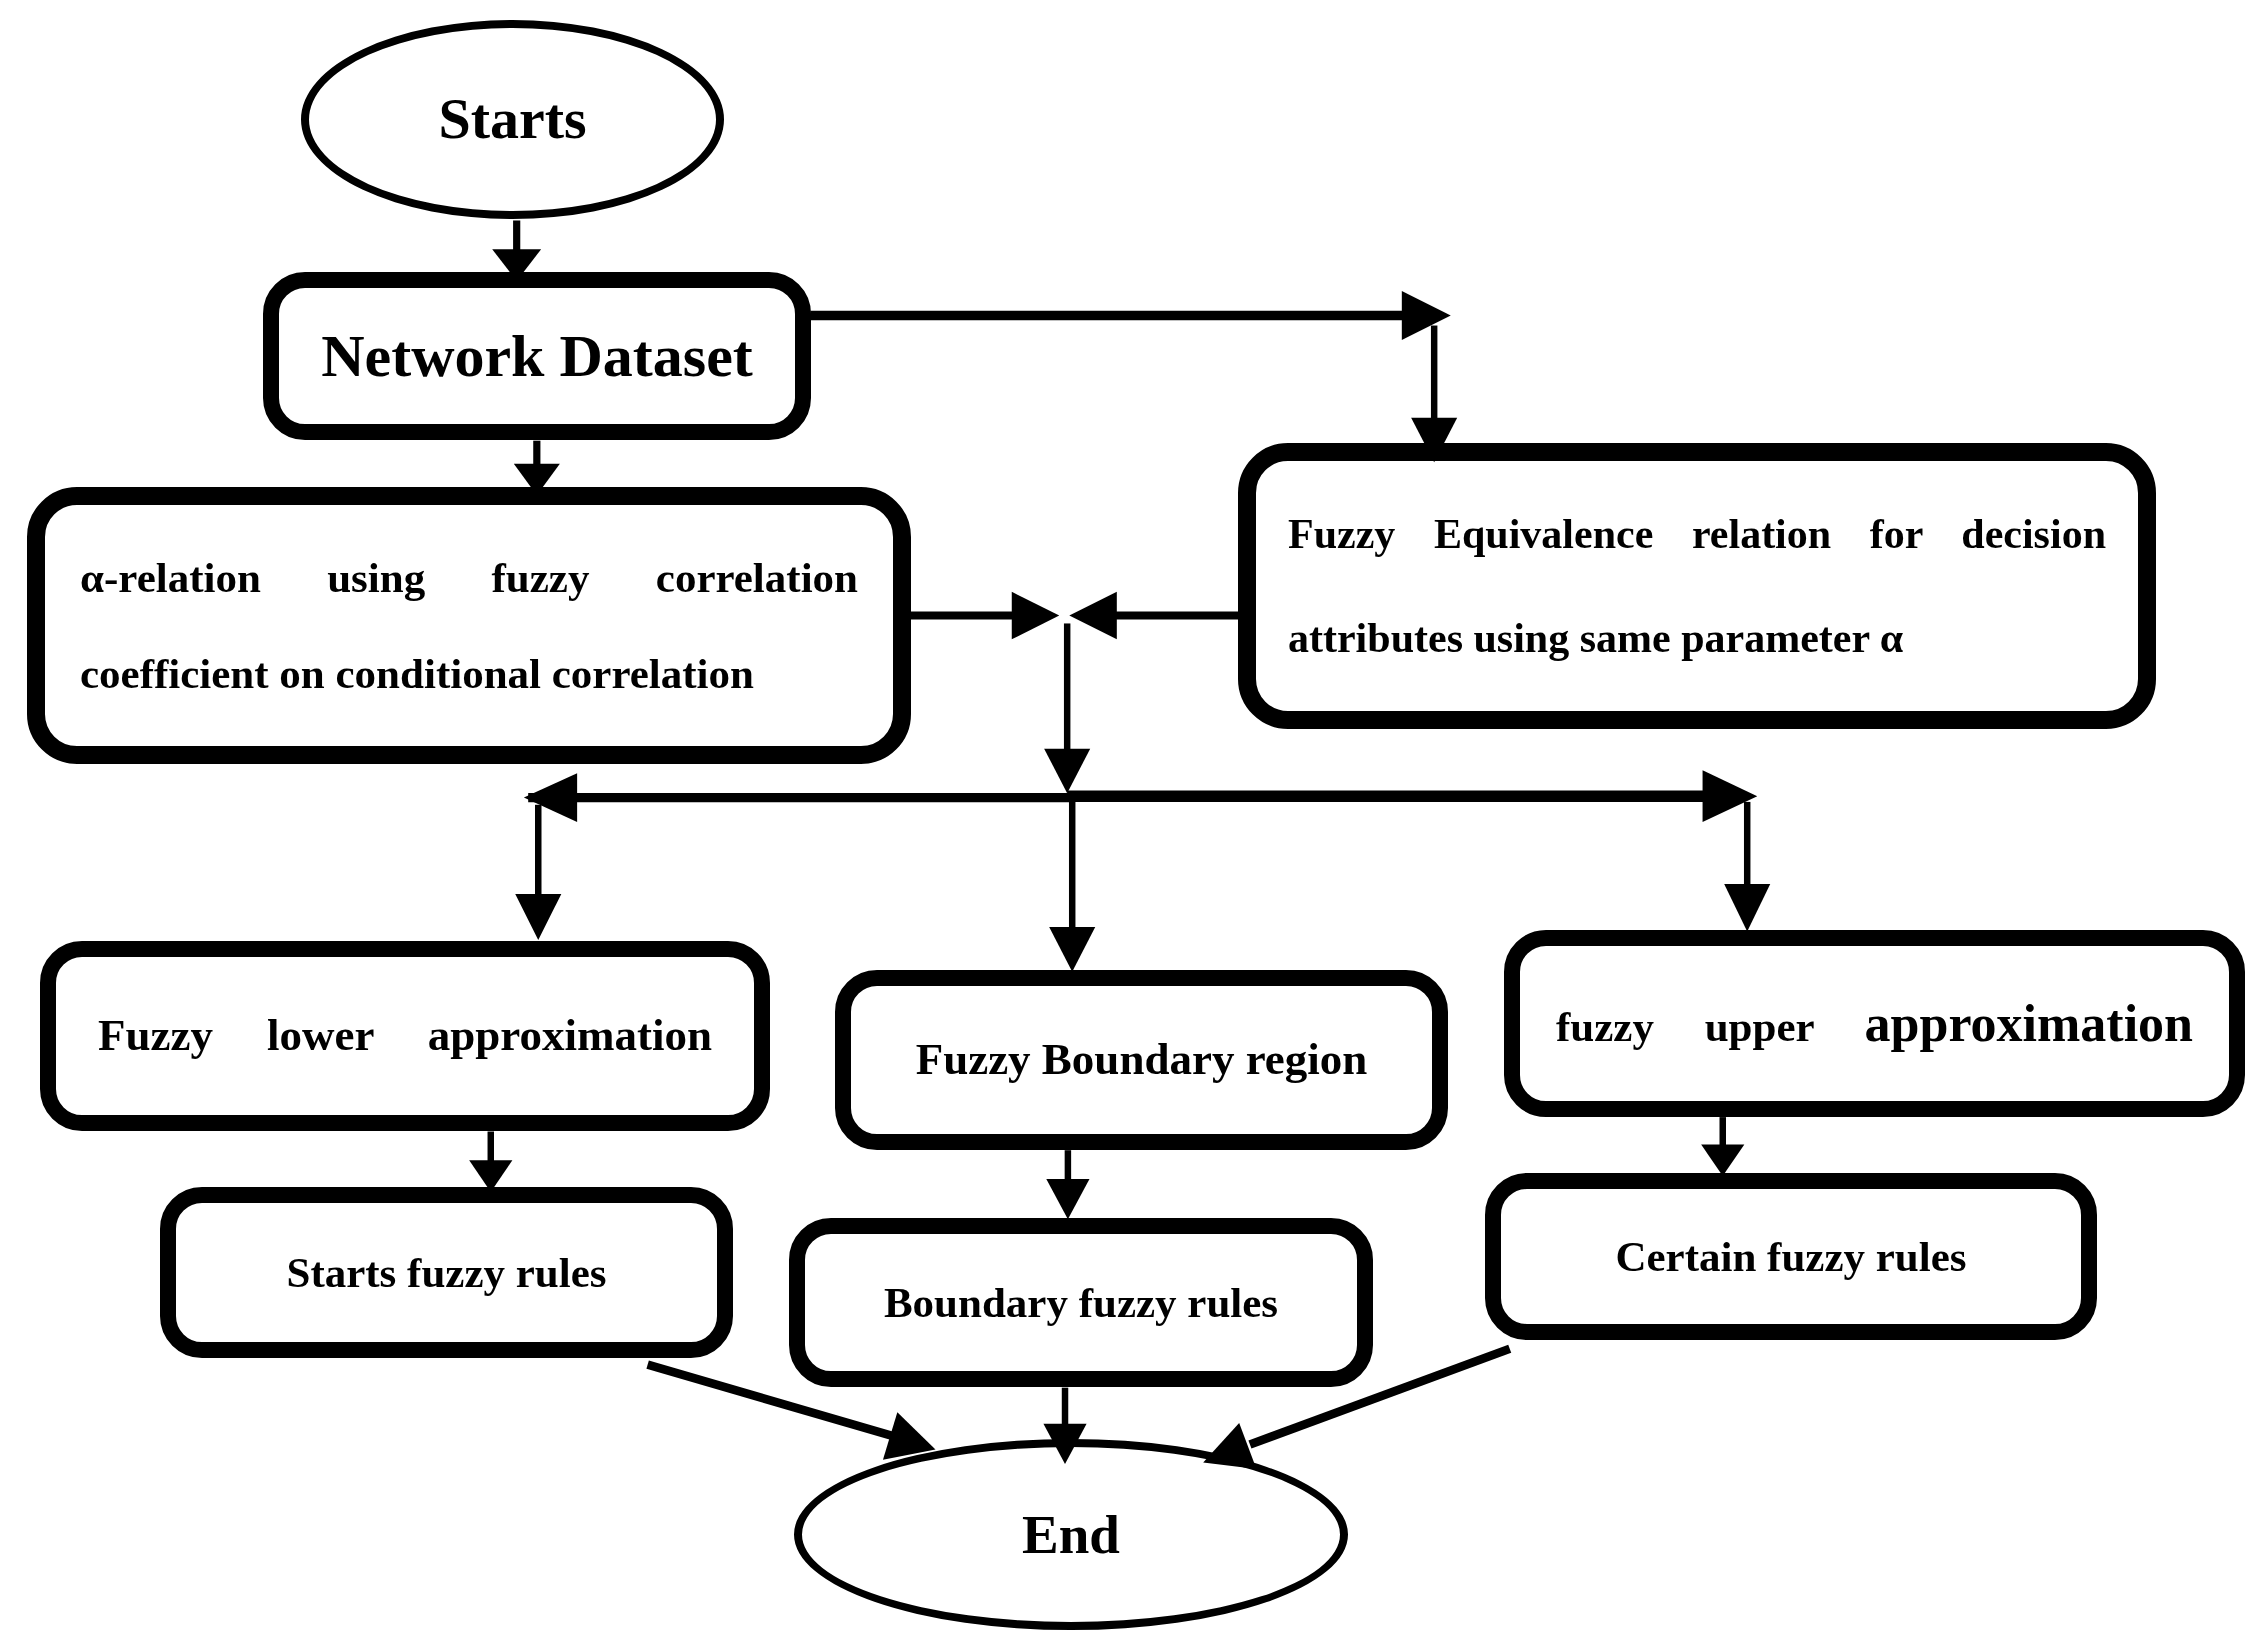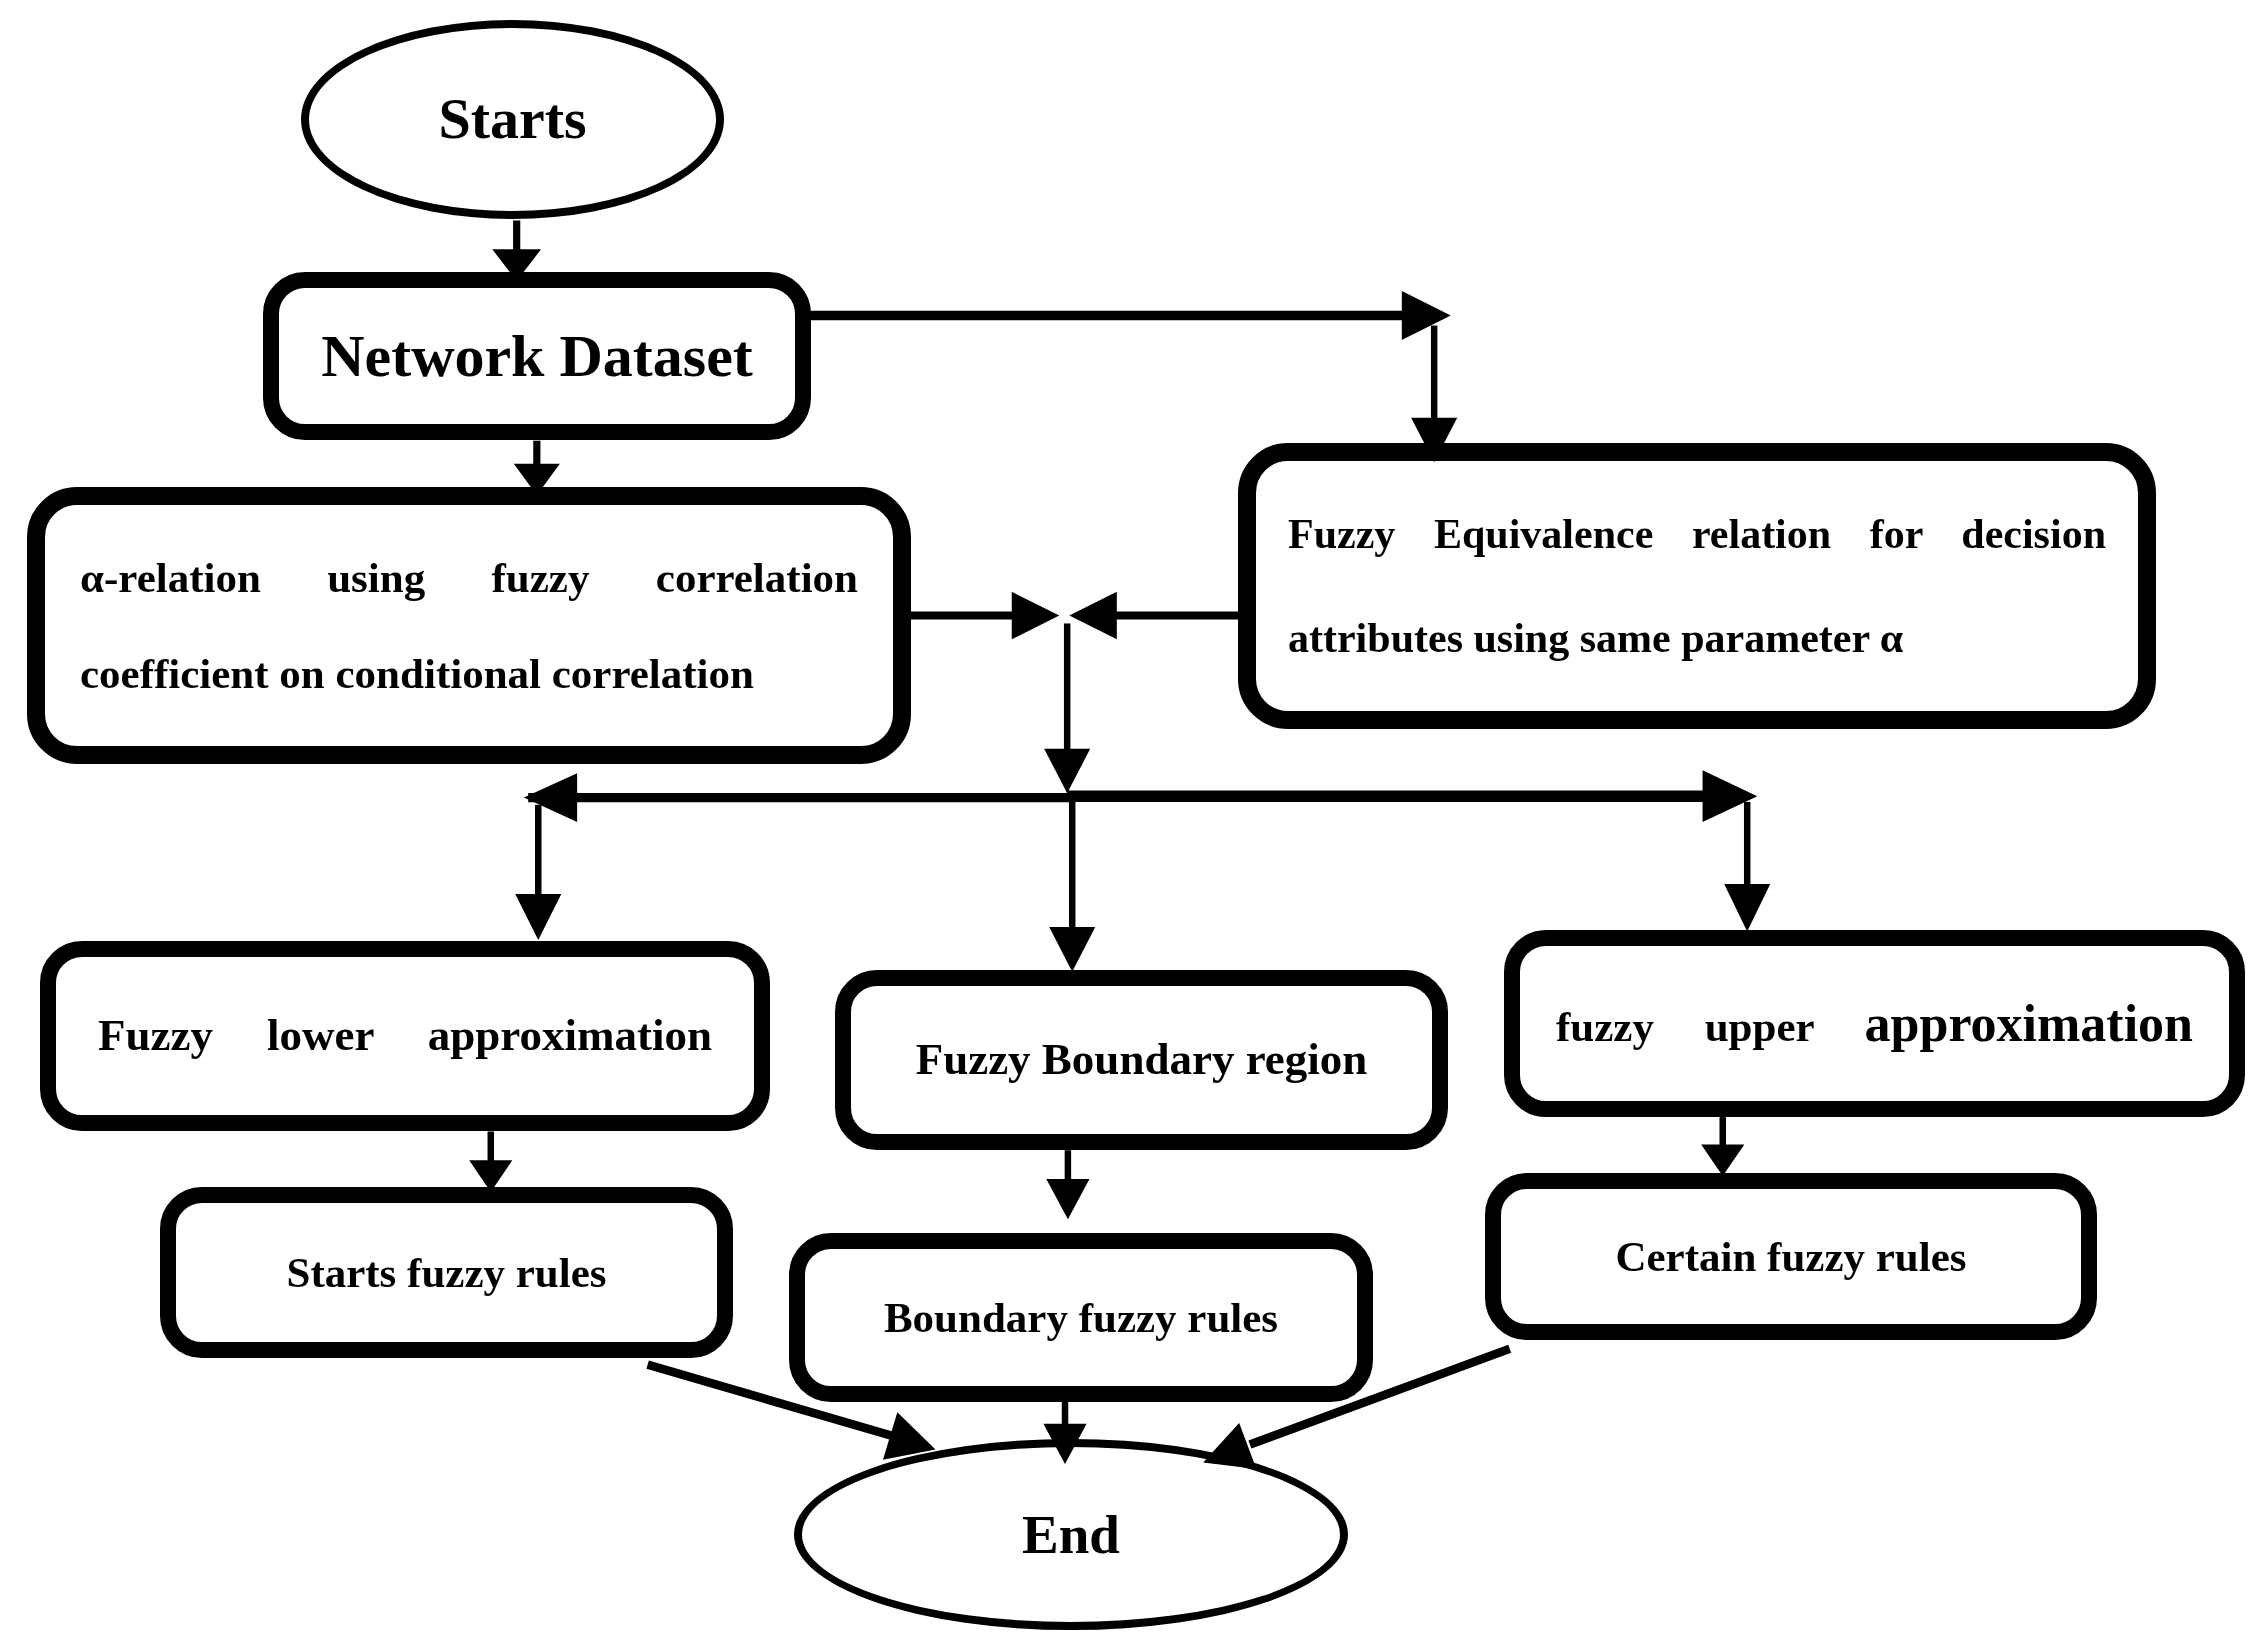--- a/index.html
+++ b/index.html
@@ -94,21 +94,21 @@
   </div>
 
   <div class="node rect" style="left:1504px;top:930px;width:741px;height:187px;font-size:43px;">
     <div class="jline" style="padding:0 36px;"><span>fuzzy upper</span> <span style="font-size:52px;margin-top:12px;">approximation</span></div>
   </div>
 
   <div class="node rect" style="left:160px;top:1187px;width:573px;height:171px;font-size:43px;">
     <div class="cline">Starts fuzzy rules</div>
   </div>
 
-  <div class="node rect" style="left:789px;top:1218px;width:584px;height:169px;font-size:43px;margin-top:15px;">
+  <div class="node rect" style="left:789px;top:1218px;width:584px;height:169px;font-size:43px;">
     <div class="cline">Boundary fuzzy rules</div>
   </div>
 
   <div class="node rect" style="left:1485px;top:1173px;width:612px;height:167px;font-size:43px;">
     <div class="cline">Certain fuzzy rules</div>
   </div>
 
   <div class="node ellipse" style="left:794px;top:1439px;width:554px;height:191px;font-size:55px;">
     <div class="cline">End</div>
   </div>

